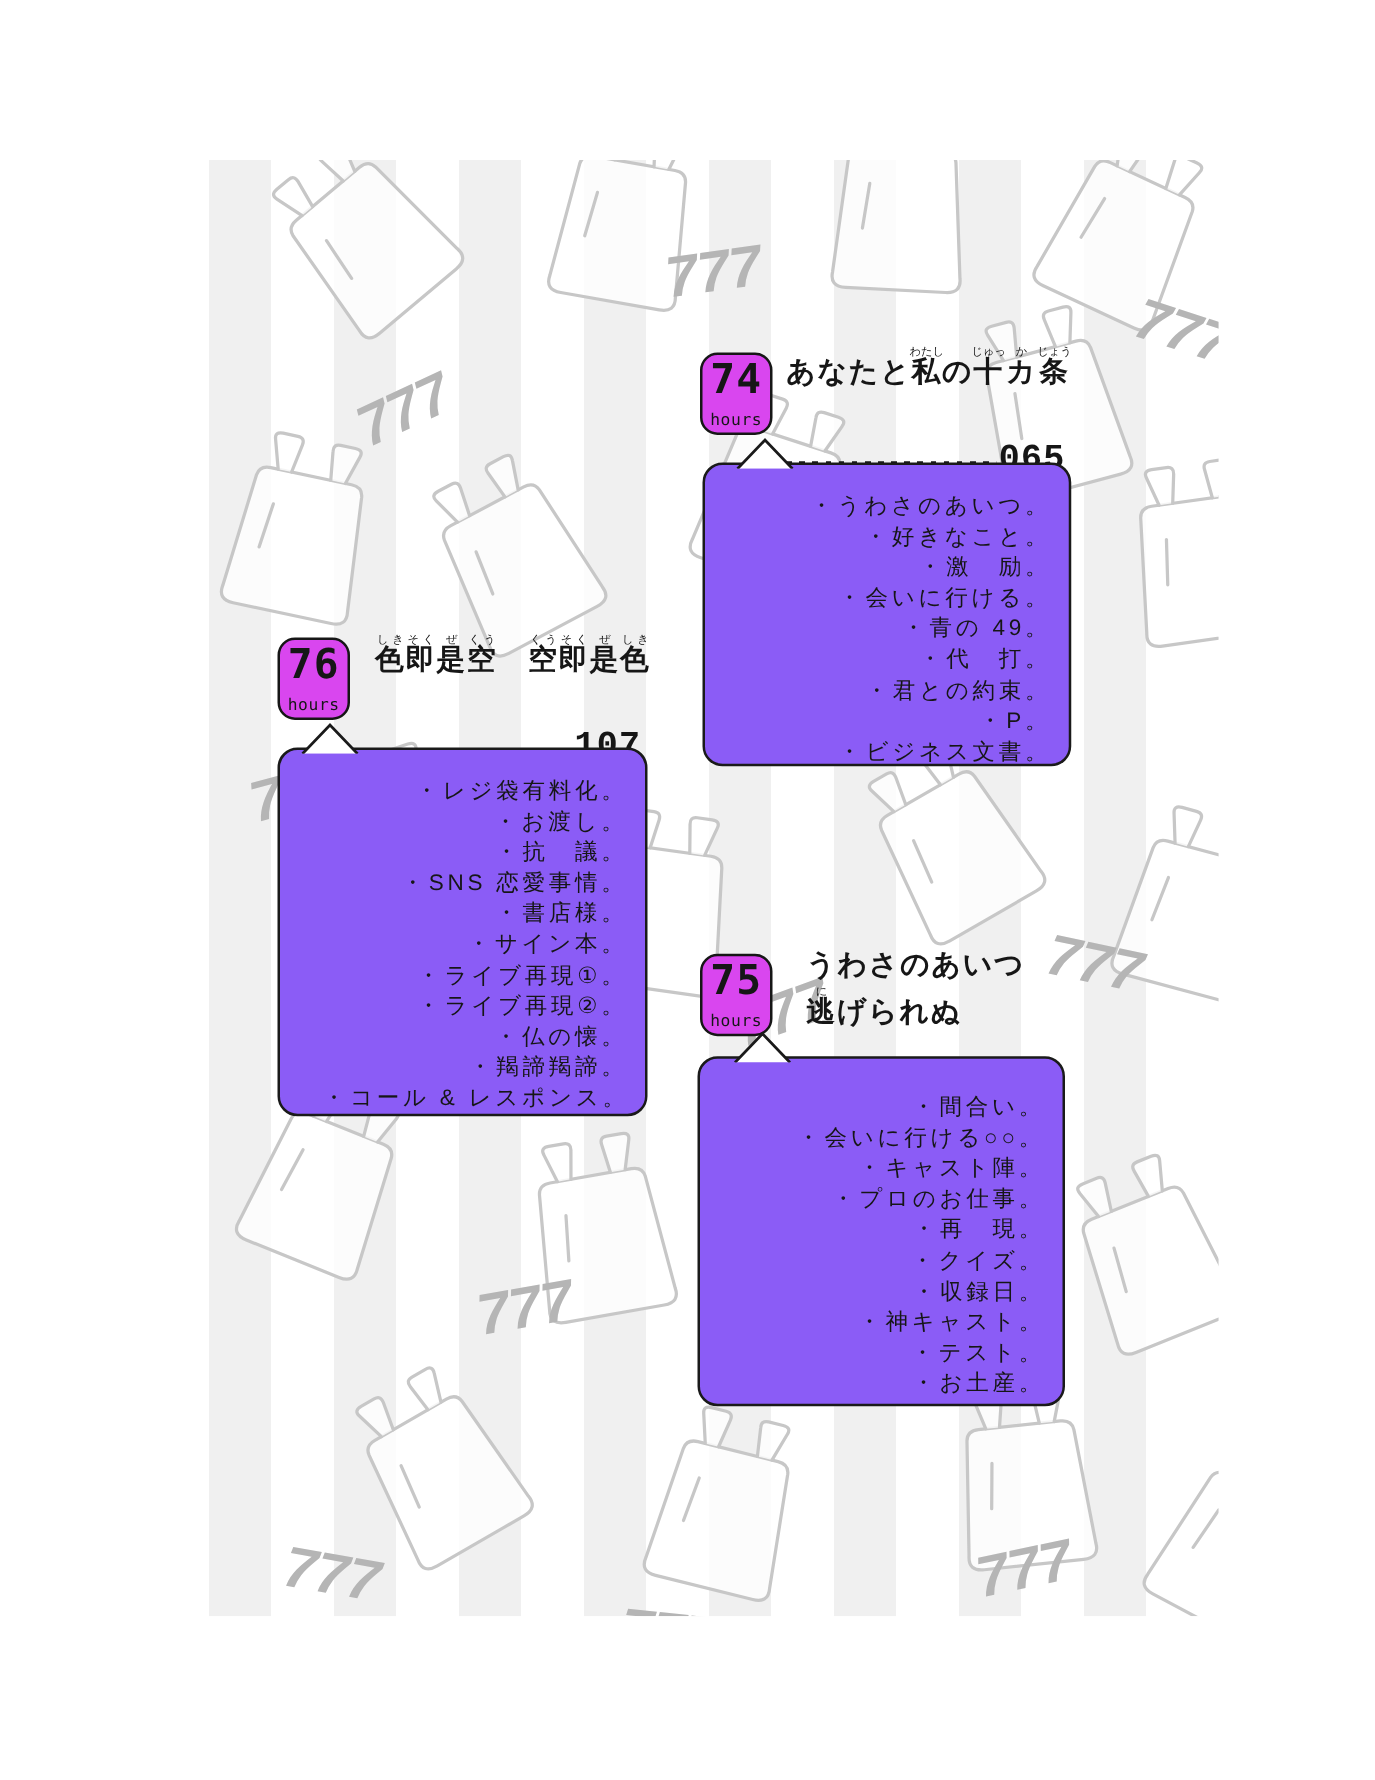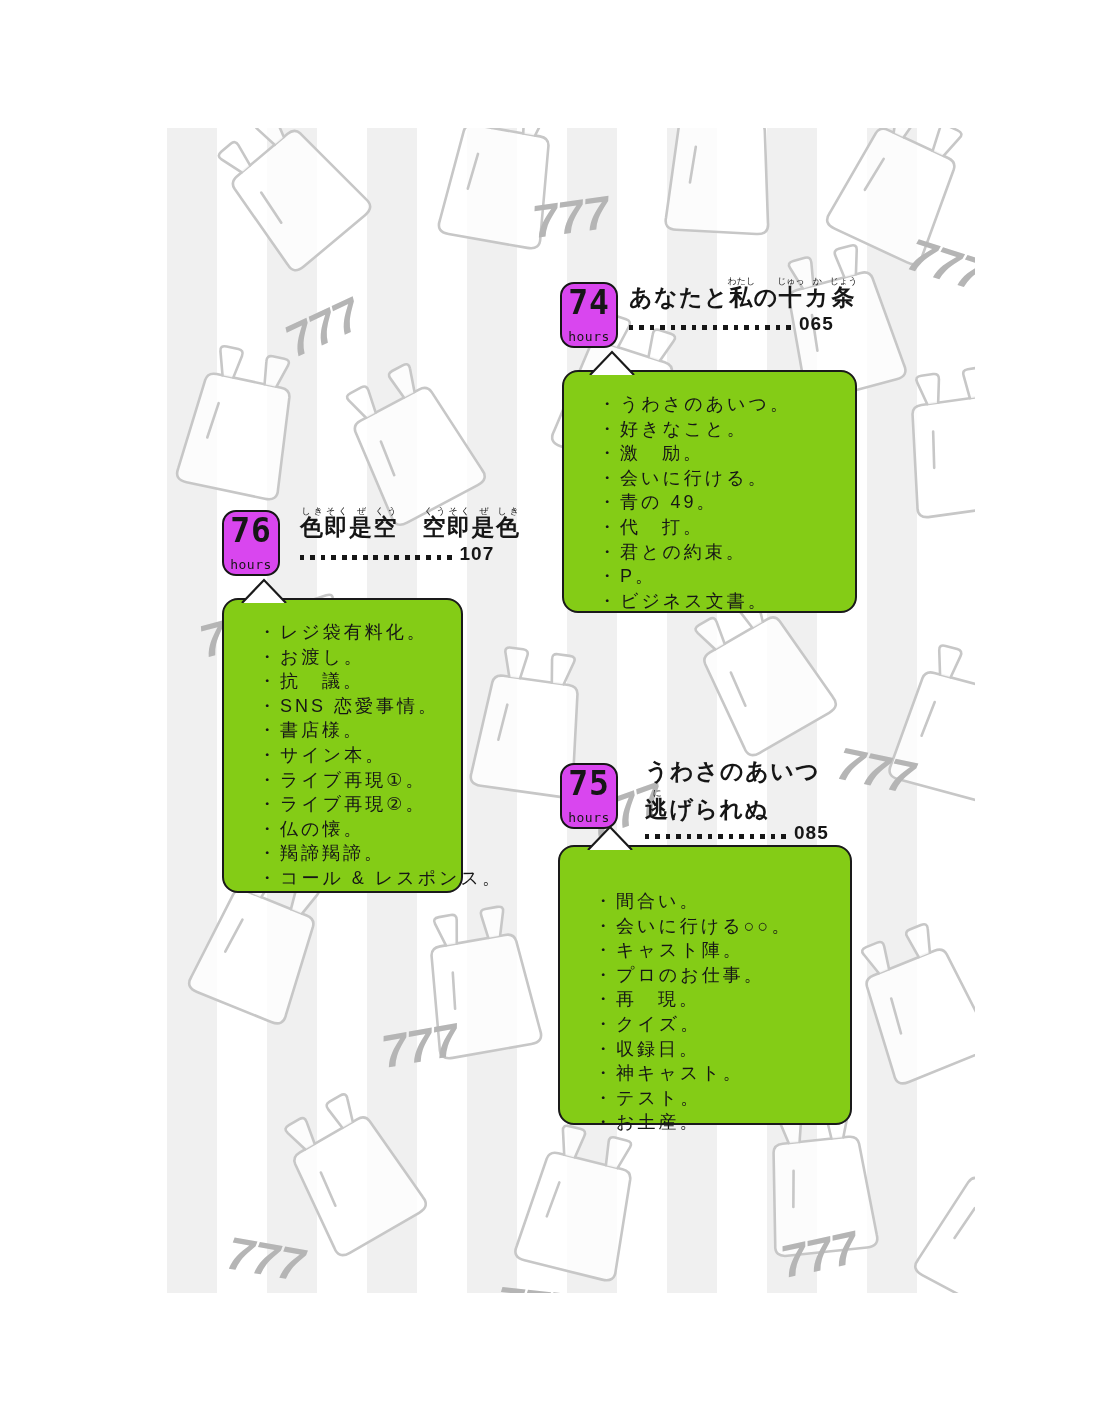--- a/index.html
+++ b/index.html
@@ -27,26 +27,26 @@
     font-family:"DejaVu Sans Mono","Liberation Mono",monospace;
     font-size:13px;line-height:14px;letter-spacing:0.5px;margin-top:12px;
   }
   .head{position:absolute;white-space:nowrap;}
   .title-line{font-size:23px;font-weight:700;letter-spacing:1.5px;line-height:29px;height:31px;}
   .title-line ruby rt{font-size:9px;font-weight:400;letter-spacing:0;}
   .leader-row{display:flex;align-items:flex-end;margin-top:5px;}
   .leader-dots{height:5px;margin-bottom:6px;
     background:repeating-linear-gradient(to right,#161616 0 4.5px,transparent 4.5px 10.5px);}
   .page-num{
-    font-family:Liberation Sans, sans-serif;
-    font-weight:700;font-size:19px;line-height:24px;letter-spacing:1px;margin-left:2px;
+    font-family:Liberation Mono, monospace;
+    font-weight:700;font-size:28px;line-height:24px;letter-spacing:1px;margin-left:2px;margin-top:44px;
   }
   .bubble{
-    position:absolute;box-sizing:border-box;background:#84cc16;
-    border:2px solid #1a1a1a;border-radius:16px;
+    position:absolute;box-sizing:border-box;background:#8b5cf6;
+    border:2px solid #1a1a1a;border-radius:16px;text-align:right;
   }
   .tail{position:absolute;top:-23px;}
   .items{list-style:none;margin:0;padding:20px 14px 0 34px;}
   .items li{font-size:18px;letter-spacing:3px;line-height:24.6px;white-space:nowrap;}
   .items li::before{content:"・";margin-right:1px;}
 </style>
 </head>
 <body>
 
 <div id="page">
@@ -141,21 +141,21 @@
     </div>
     <div class="head" style="left:78px;top:-4px;">
       <div class="title">
           <div class="title-line"><ruby>色<rt>しき</rt></ruby><ruby>即<rt>そく</rt></ruby><ruby>是<rt>ぜ</rt></ruby><ruby>空<rt>くう</rt></ruby>　<ruby>空<rt>くう</rt></ruby><ruby>即<rt>そく</rt></ruby><ruby>是<rt>ぜ</rt></ruby><ruby>色<rt>しき</rt></ruby></div>
         </div>
       <div class="leader-row">
         <div class="leader-dots" style="width: 157.5px;"></div>
         <div class="page-num">107</div>
       </div>
     </div>
-    <div class="bubble" style="left:0px;top:88px;width:241px;height:295px;">
+    <div class="bubble" style="left:0px;top:88px;width:296px;height:295px;">
       <svg class="tail" width="52" height="26" style="left:14px;">
         <path d="M4,26 L26,3 L48,26" fill="#ffffff" stroke="#1a1a1a" stroke-width="2.2"></path>
       </svg>
       <ul class="items">
           <li>レジ袋有料化。</li>
           <li>お渡し。</li>
           <li>抗　議。</li>
           <li>SNS 恋愛事情。</li>
           <li>書店様。</li>
           <li>サイン本。</li>
@@ -180,21 +180,21 @@
         </div>
       <div class="leader-row" style="margin-top:2px;">
         <div class="leader-dots" style="width: 147px;"></div>
         <div class="page-num">085</div>
       </div>
     </div>
     <div class="bubble" style="left:-2px;top:82px;width:294px;height:280px;">
       <svg class="tail" width="52" height="26" style="left:24px;">
         <path d="M4,26 L26,3 L48,26" fill="#ffffff" stroke="#1a1a1a" stroke-width="2.2"></path>
       </svg>
-      <ul class="items" style="padding-top:42px;">
+      <ul class="items" style="padding-top:26px;">
           <li>間合い。</li>
           <li>会いに行ける○○。</li>
           <li>キャスト陣。</li>
           <li>プロのお仕事。</li>
           <li>再　現。</li>
           <li>クイズ。</li>
           <li>収録日。</li>
           <li>神キャスト。</li>
           <li>テスト。</li>
           <li>お土産。</li>

